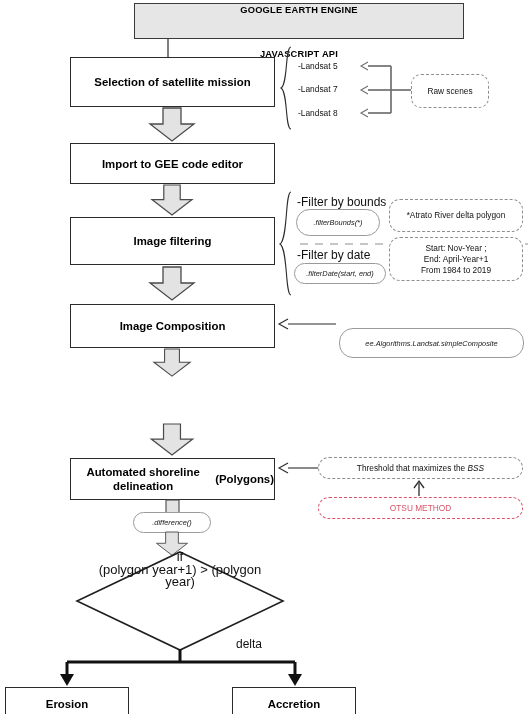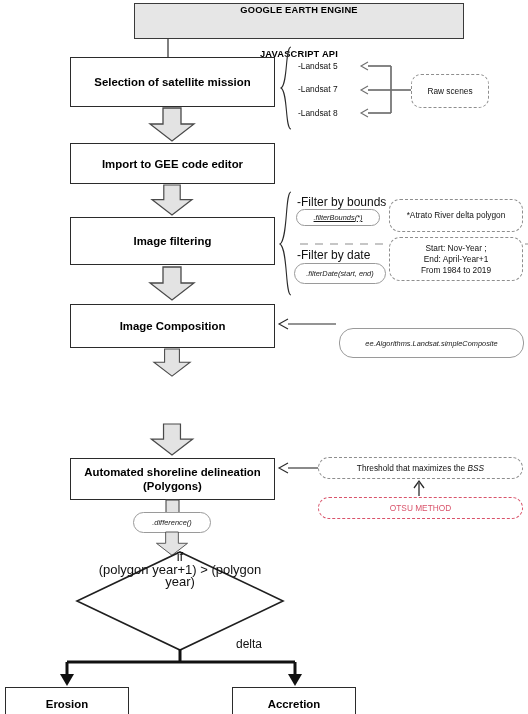--- a/index.html
+++ b/index.html
@@ -125,21 +125,21 @@
 
   <div class="abs pbox" style="top:217px;height:48px;">
     <span>Image filtering</span>
   </div>
 
   <svg class="abs" style="left:279px;top:191px;" width="15" height="106">
     <path class="ln" d="M12,1 C6,1 9,48 1,53 C9,58 6,104 12,104" stroke-width="1.1"></path>
   </svg>
 
   <div class="abs smalllabel" style="left:297px;top:195px;">-Filter by bounds</div>
-  <div class="abs pill" style="left:296px;top:209px;width:84px;height:17px;text-decoration:underline;">
+  <div class="abs pill" style="left:296px;top:209px;width:84px;height:27px;">
     <span>.filterBounds(*)</span>
   </div>
   <div class="abs dashbox" style="left:389px;top:199px;width:134px;height:33px;">
     <span>*Atrato River delta polygon</span>
   </div>
 
   <svg class="abs" style="left:300px;top:243px;" width="228" height="2">
     <line x1="0" y1="1" x2="228" y2="1" stroke="#8e8e8e" stroke-width="1.2" stroke-dasharray="8 7"></line>
   </svg>
 
@@ -178,21 +178,21 @@
     </svg>
   </div>
 
 
   <div class="abs blockarrow" style="left:149px;top:424px;">
     <svg width="46" height="32" viewBox="0 0 46 34">
       <polygon points="14,0 32,0 32,16 45,16 23,33 1,16 14,16" fill="#e3e3e3" stroke="#4a4a4a" stroke-width="1.3"></polygon>
     </svg>
   </div>
 
-  <div class="abs pbox" style="top:458px;height:42px;flex-direction:column;">
+  <div class="abs pbox" style="top:458px;height:42px;flex-direction:row;">
     <span>Automated shoreline delineation</span>
     <span>(Polygons)</span>
   </div>
 
   <svg class="abs" style="left:276px;top:461px;" width="44" height="14">
     <line class="ln" x1="42" y1="7" x2="12" y2="7" stroke-width="1.1"></line>
     <polyline class="ln" points="12,2 3,7 12,12" stroke-width="1.1"></polyline>
   </svg>
 
   <div class="abs dashbox" style="left:318px;top:457px;width:205px;height:22px;border-radius:11px;">

